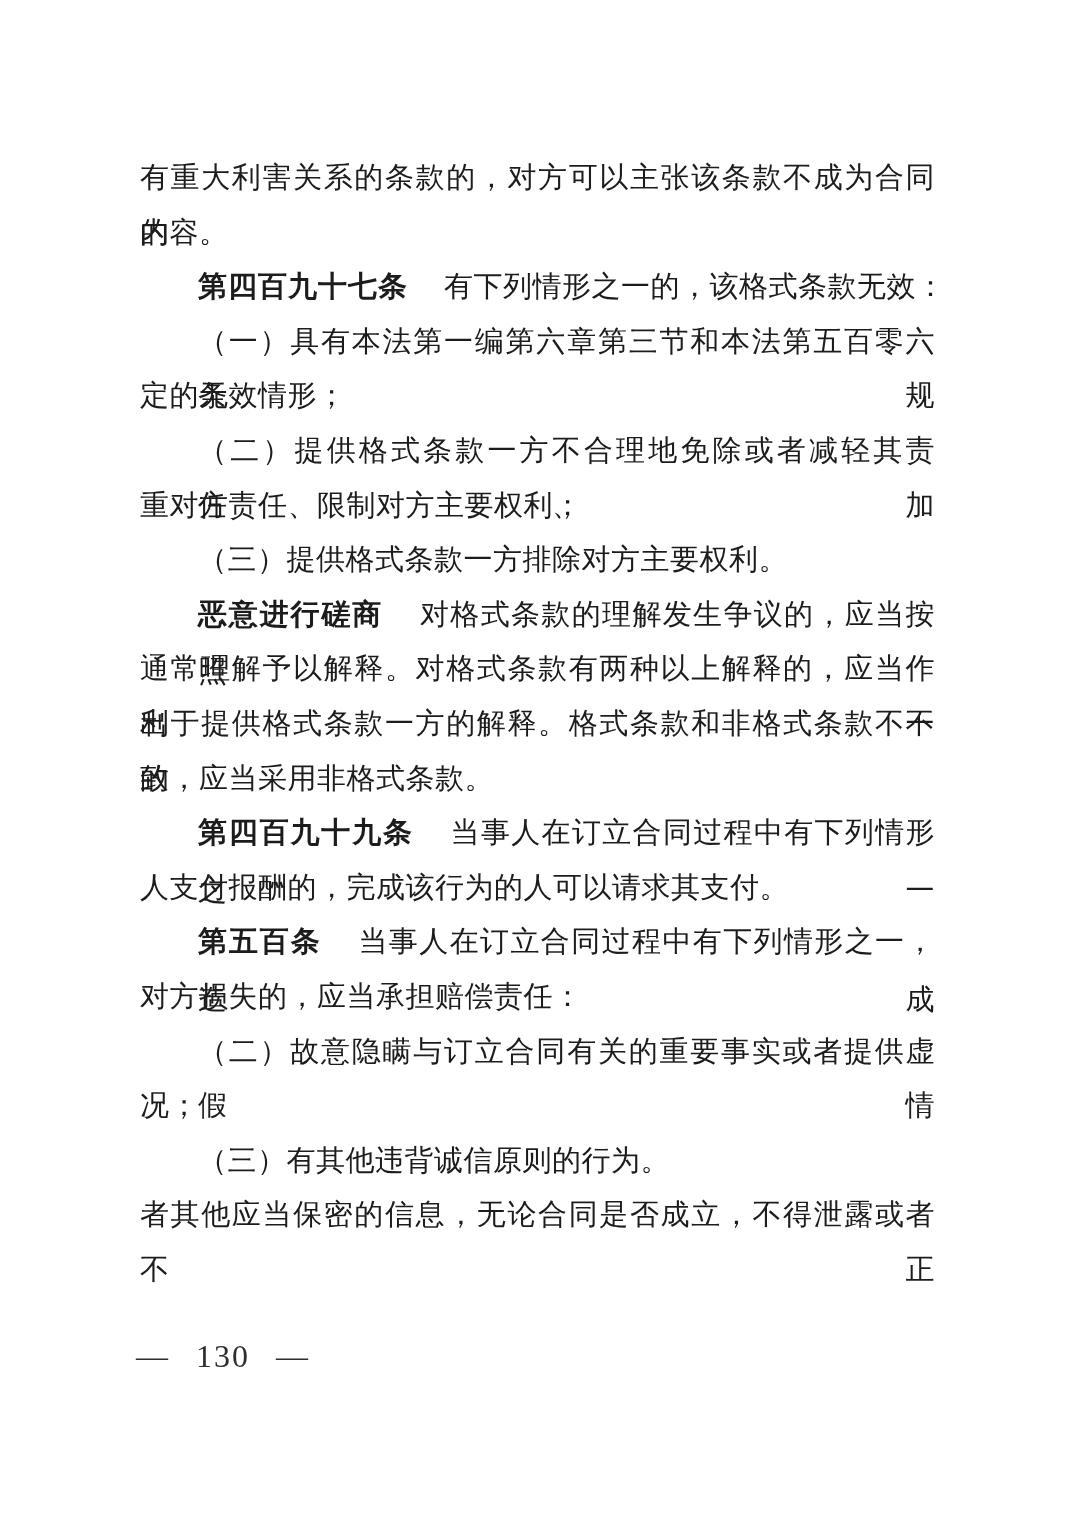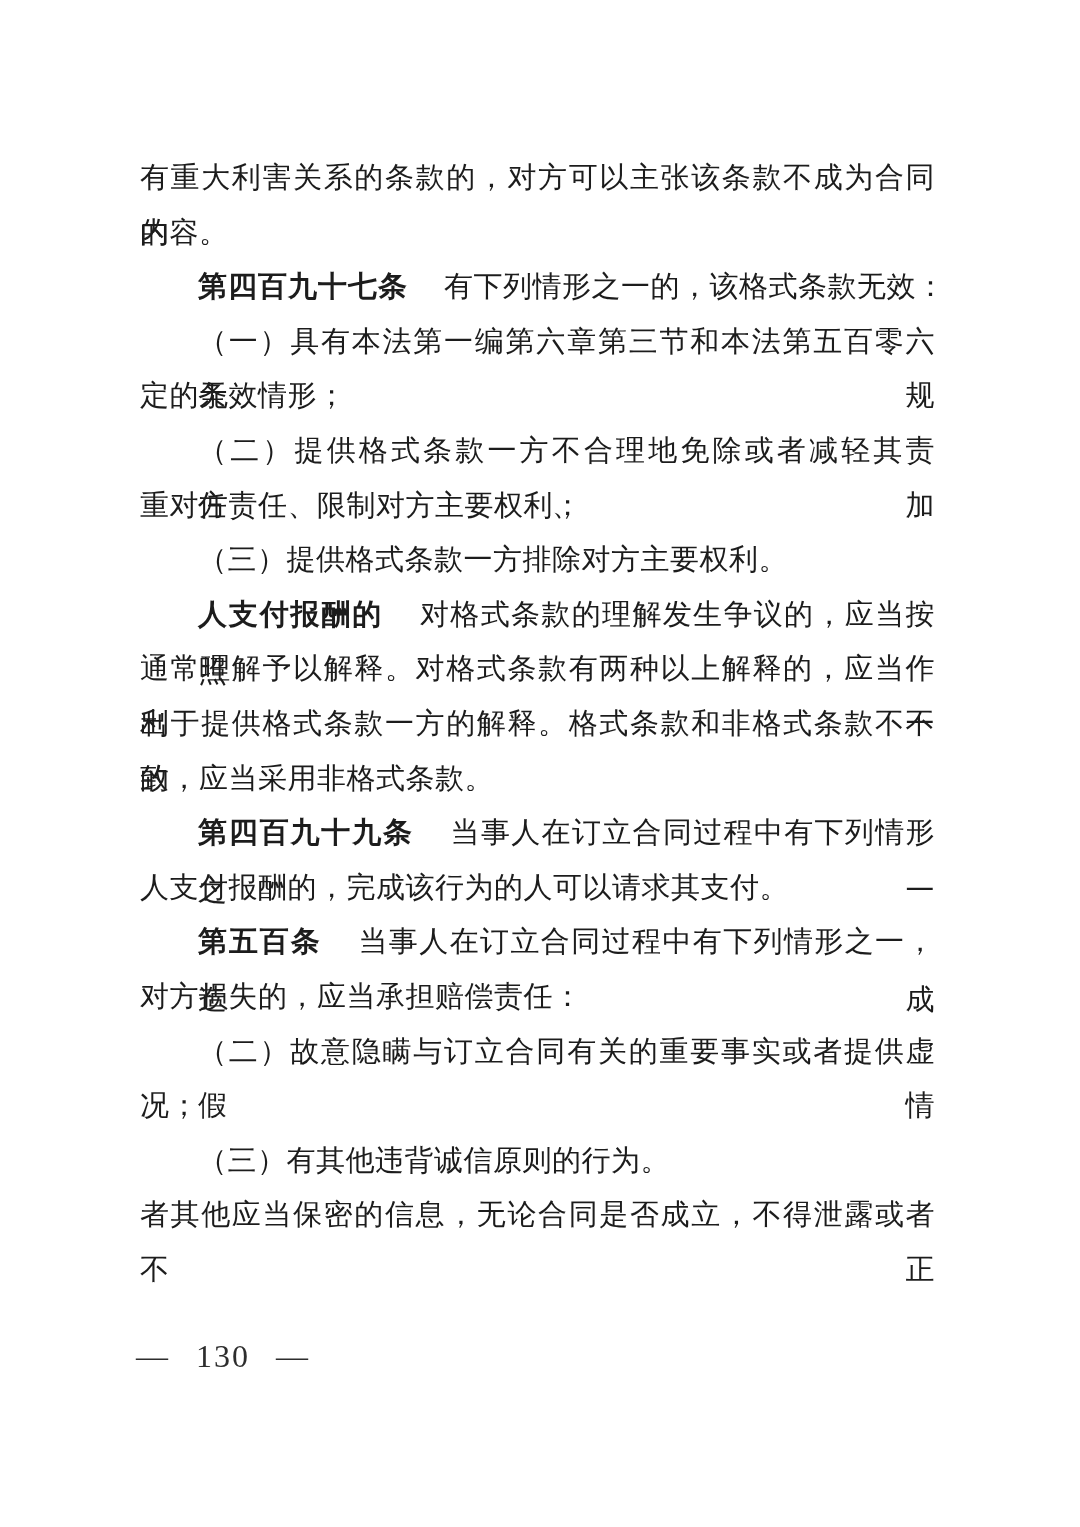--- a/index.html
+++ b/index.html
@@ -60,21 +60,21 @@
 <div class="page">
   <div class="text-block">
       <div class="line fill"><span>有重大利害关系的条款的，对方可以主张该条款不成为合同的</span></div>
       <div class="line"><span>内容。</span></div>
       <div class="line indent"><span class="article-no">第四百九十七条</span><span class="gap"></span><span>有下列情形之一的，该格式条款无效：</span></div>
       <div class="line fill indent"><span>（一）具有本法第一编第六章第三节和本法第五百零六条规</span></div>
       <div class="line"><span>定的无效情形；</span></div>
       <div class="line fill indent"><span>（二）提供格式条款一方不合理地免除或者减轻其责任、加</span></div>
       <div class="line"><span>重对方责任、限制对方主要权利；</span></div>
       <div class="line indent"><span>（三）提供格式条款一方排除对方主要权利。</span></div>
-      <div class="line fill indent"><span class="article-no">人支付报酬的</span><span class="gap"></span><span>对格式条款的理解发生争议的，应当按照</span></div>
+      <div class="line fill indent"><span class="article-no">恶意进行磋商</span><span class="gap"></span><span>对格式条款的理解发生争议的，应当按照</span></div>
       <div class="line fill"><span>通常理解予以解释。对格式条款有两种以上解释的，应当作出不</span></div>
       <div class="line fill"><span>利于提供格式条款一方的解释。格式条款和非格式条款不一致</span></div>
       <div class="line"><span>的，应当采用非格式条款。</span></div>
       <div class="line fill indent"><span class="article-no">第四百九十九条</span><span class="gap"></span><span>当事人在订立合同过程中有下列情形之一</span></div>
       <div class="line"><span>人支付报酬的，完成该行为的人可以请求其支付。</span></div>
       <div class="line fill indent"><span class="article-no">第五百条</span><span class="gap"></span><span>当事人在订立合同过程中有下列情形之一，造成</span></div>
       <div class="line"><span>对方损失的，应当承担赔偿责任：</span></div>
       <div class="line fill indent"><span>（二）故意隐瞒与订立合同有关的重要事实或者提供虚假情</span></div>
       <div class="line"><span>况；</span></div>
       <div class="line indent"><span>（三）有其他违背诚信原则的行为。</span></div>

